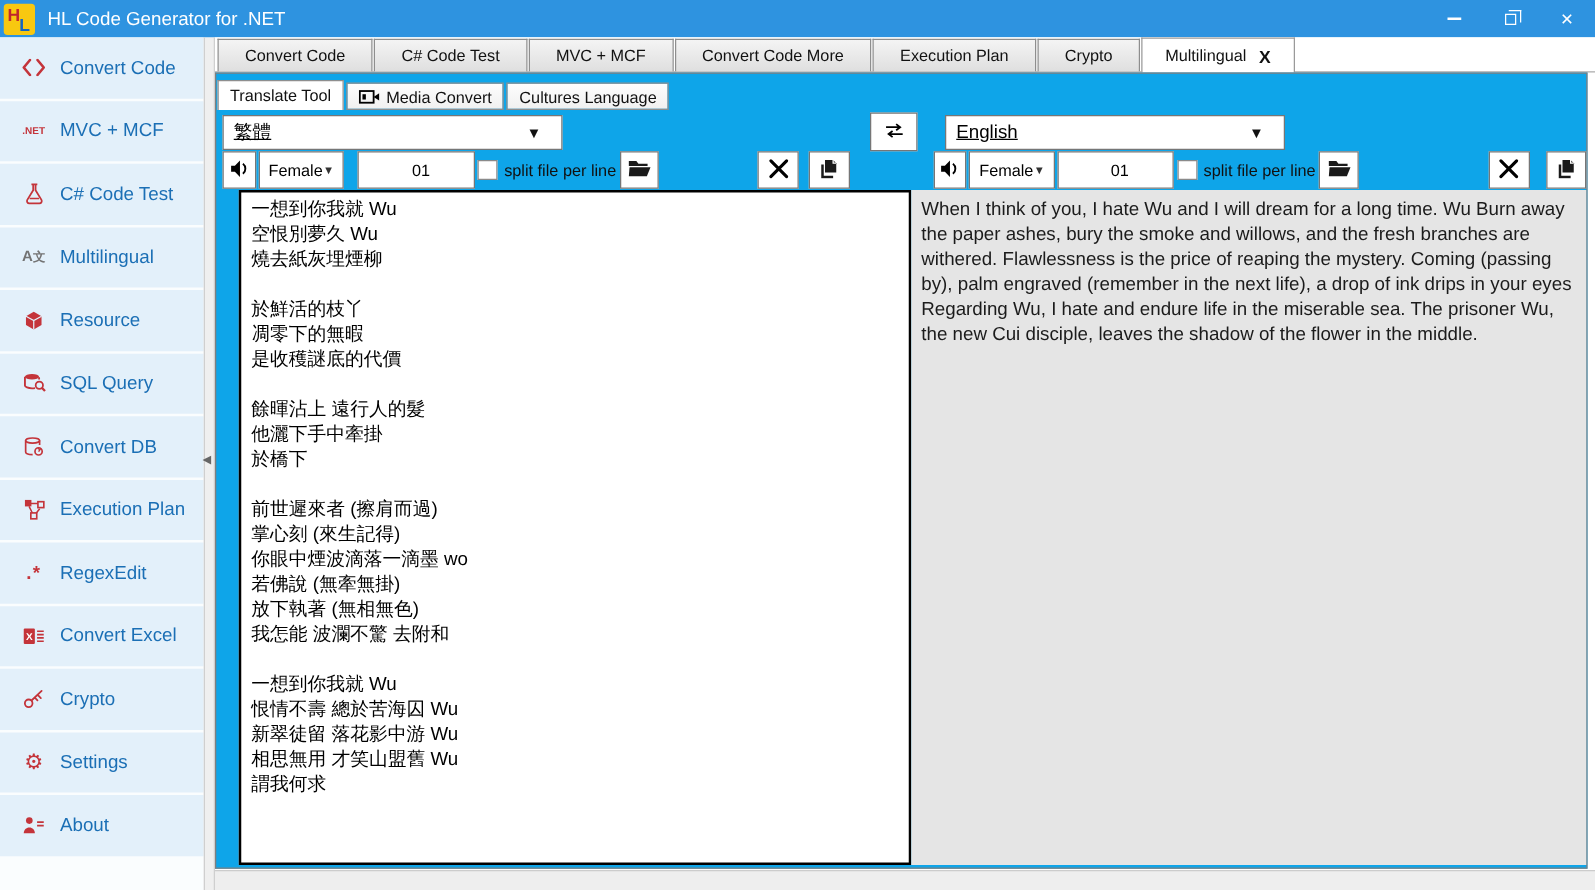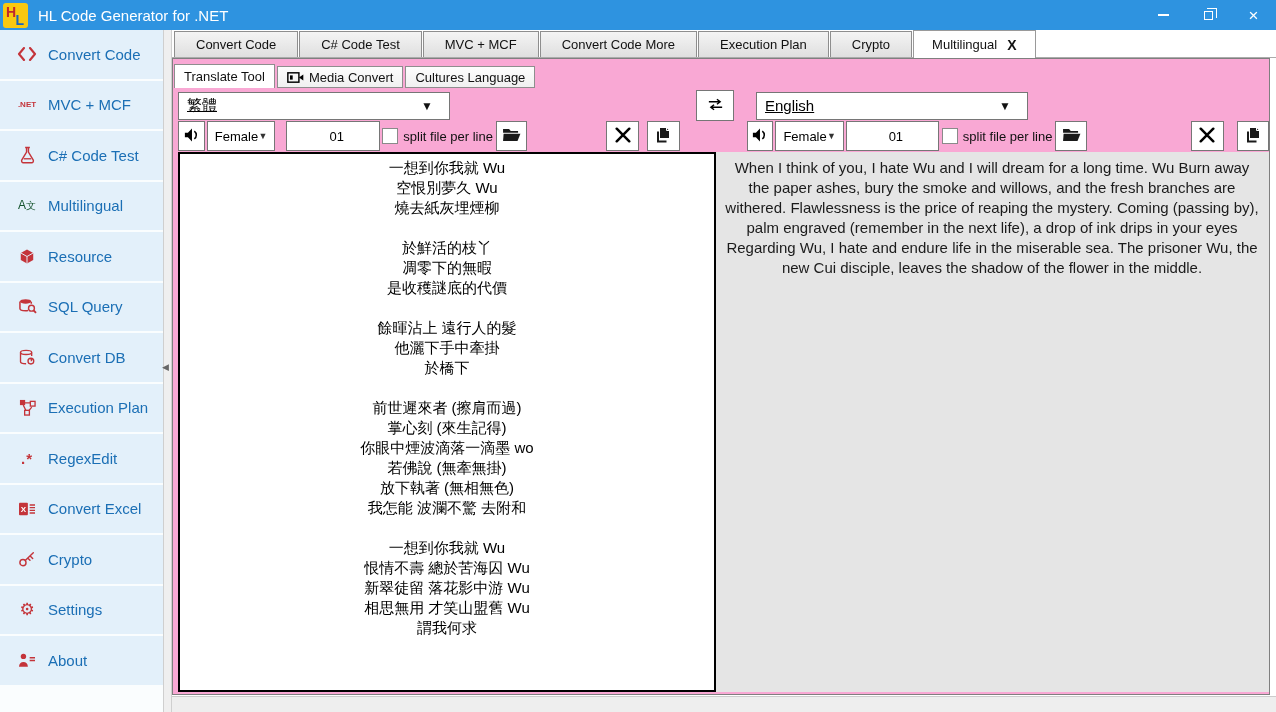--- a/index.html
+++ b/index.html
@@ -23,38 +23,38 @@
   .app-body { flex:1; display:flex; min-height:0; }
 
   
   .sidebar { width:163px; flex:none; background:#FAFDFE; overflow:hidden; }
   .side-item { height:48.5px; background:#E3F0FA; margin-bottom:2px; display:flex; align-items:center; cursor:default; }
   .side-icon { width:28px; margin-left:13px; flex:none; display:flex; align-items:center; justify-content:center; color:#C4343A; }
   .side-label { color:#1B6FB5; font-size:15px; margin-left:7px; white-space:nowrap; }
   .net-glyph { font-size:8px; font-weight:bold; color:#C4343A; letter-spacing:0; }
   .gear-glyph { font-size:17px; color:#C4343A; }
   .regex-glyph { font-size:15px; font-weight:bold; color:#C4343A; letter-spacing:1px; }
-  .trans-glyph { font-size:12px; font-weight:normal; color:#14532d; }
+  .trans-glyph { font-size:12px; font-weight:bold; color:#737373; }
   .trans-glyph i { font-style:normal; font-size:10px; }
 
   
   .splitter { width:9px; flex:none; background:#EFEFEF; border-left:1px solid #CFCFCF; border-right:1px solid #CFCFCF; position:relative; cursor:col-resize; }
   .collapse { position:absolute; top:332px; left:-2px; font-size:9px; color:#666; }
 
   
   .main { flex:1; display:flex; flex-direction:column; min-width:0; background:#fff; }
 
   
   .tabstrip { height:28px; flex:none; display:flex; align-items:flex-end; background:#fff; border-bottom:1px solid #ABABAB; padding-left:2px; }
   .tab { height:26px; display:flex; align-items:center; padding:0 21px; background:linear-gradient(#F4F4F4,#DFDFDF); border:1px solid #8E8E8E; border-bottom:none; font-size:13px; color:#111; margin-right:1px; cursor:default; white-space:nowrap; }
   .tab.active { background:#fff; height:28px; margin-bottom:-1px; border-color:#9A9A9A; padding:0 18px; }
   .tab-close { font-weight:bold; font-size:14px; margin-left:10px; }
 
   
-  .panel { flex:1; min-height:0; border:1px solid #7F7F7F; margin-right:6px; display:flex; flex-direction:column; background:#f9a8d4; padding:5px 0 2px 0; }
+  .panel { flex:1; min-height:0; border:1px solid #7F7F7F; margin-right:6px; display:flex; flex-direction:column; background:#0ea5e9; padding:5px 0 2px 0; }
 
   .subtabs { height:24px; flex:none; display:flex; align-items:flex-end; padding-left:1px; }
   .subtab { height:22px; display:flex; align-items:center; padding:0 9px; border:1px solid #8E8E8E; background:linear-gradient(#FDFDFD,#F0F0F0); font-size:13px; color:#111; margin-right:2px; cursor:default; white-space:nowrap; }
   .subtab.active { height:24px; background:#fff; border-bottom:none; }
   .subtab .st-icon { margin-right:5px; display:flex; align-items:center; }
 
   .row { display:flex; align-items:center; flex:none; }
   .row1 { margin:3px 0 1px 5px; height:29px; }
   .row2 { margin-left:5px; height:30px; margin-bottom:1px; }
 
@@ -85,21 +85,21 @@
   .tgt-speaker { margin-left:67px; }
   .tgt-voice { margin-left:2px; }
   .tgt-track { width:93px; margin-left:2px; }
   .tgt-cb { margin-left:3px; }
   .tgt-folder { }
   .tgt-clear { margin-left:104px; }
   .tgt-copy { margin-left:13px; }
   .combo-tgt-lang { margin-left:22px; }
 
   
-  .content { flex:1; min-height:0; display:flex; margin-left:5px;text-align:center; }
+  .content { flex:1; min-height:0; display:flex; margin-left:18px; }
   .src-text { width:538px; flex:none; border:2px solid #000; background:#fff; font-size:15px; line-height:20px; color:#000; padding:4px 8px; white-space:pre-wrap; overflow:hidden; }
   .tgt-text { flex:1; background:#E5E5E5; font-size:15px; line-height:20px; color:#1b1b1b; padding:6px 9px 6px 8px; white-space:pre-wrap; overflow:hidden; }
 
   .bottomstrip { height:16px; flex:none; background:#EEEEEE; border-top:1px solid #CCCCCC; margin-top:1px; }
 </style>
 </head>
 <body>
 
 <div class="window">
 

